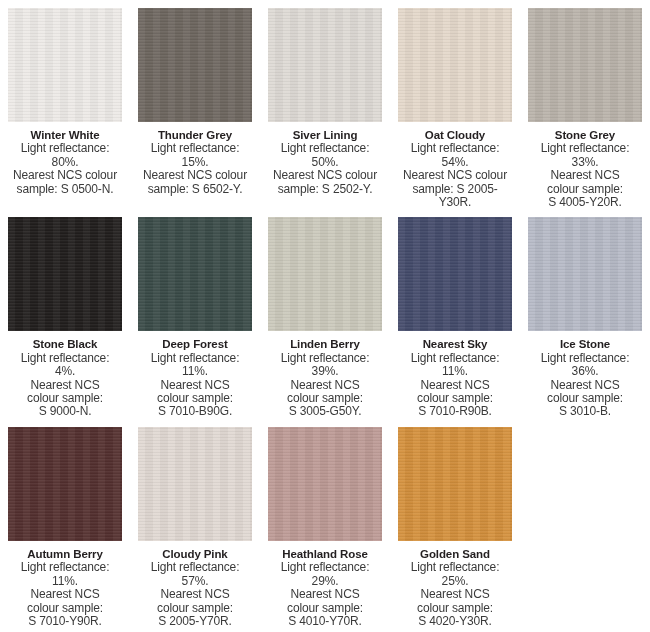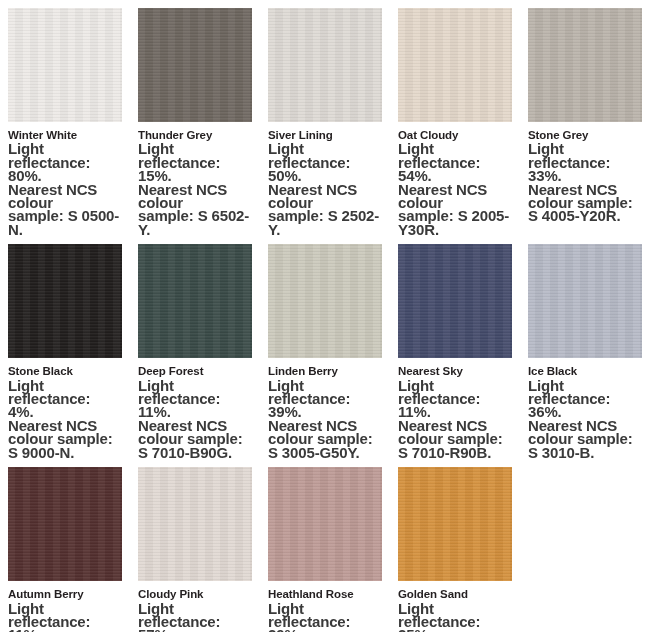--- a/index.html
+++ b/index.html
@@ -61,30 +61,31 @@
         rgba(0,0,0,0.03) 7px,
         rgba(0,0,0,0.03) 15px
       );
     pointer-events: none;
   }
 
   
   .caption {
     padding-top: 7px;
     line-height: 13.4px;
+    text-align: center;
   }
   .swatch-name {
     font-size: 11.5px;
     font-weight: bold;
     color: #231f20;
     letter-spacing: -0.1px;
   }
   .swatch-detail {
-    font-size: 15px;
-    font-weight: bold;
+    font-size: 12px;
+    font-weight: normal;
     color: #3a3a3a;
     letter-spacing: -0.15px;
     white-space: pre-line;
   }
 </style>
 </head>
 <body>
 
 <div id="swatch-grid">
     <div class="swatch-cell">
@@ -208,21 +209,21 @@
 colour sample:
 S 7010-R90B.</div>
       </div>
     </div>
     <div class="swatch-cell">
       <div class="chip">
         <div class="chip-fill" style="background-color: rgb(182, 186, 198);"></div>
         <div class="chip-weave"></div>
       </div>
       <div class="caption">
-        <div class="swatch-name">Ice Black</div>
+        <div class="swatch-name">Ice Stone</div>
         <div class="swatch-detail">Light reflectance:
 36%.
 Nearest NCS
 colour sample:
 S 3010-B.</div>
       </div>
     </div>
     <div class="swatch-cell">
       <div class="chip">
         <div class="chip-fill" style="background-color: rgb(84, 48, 47);"></div>

